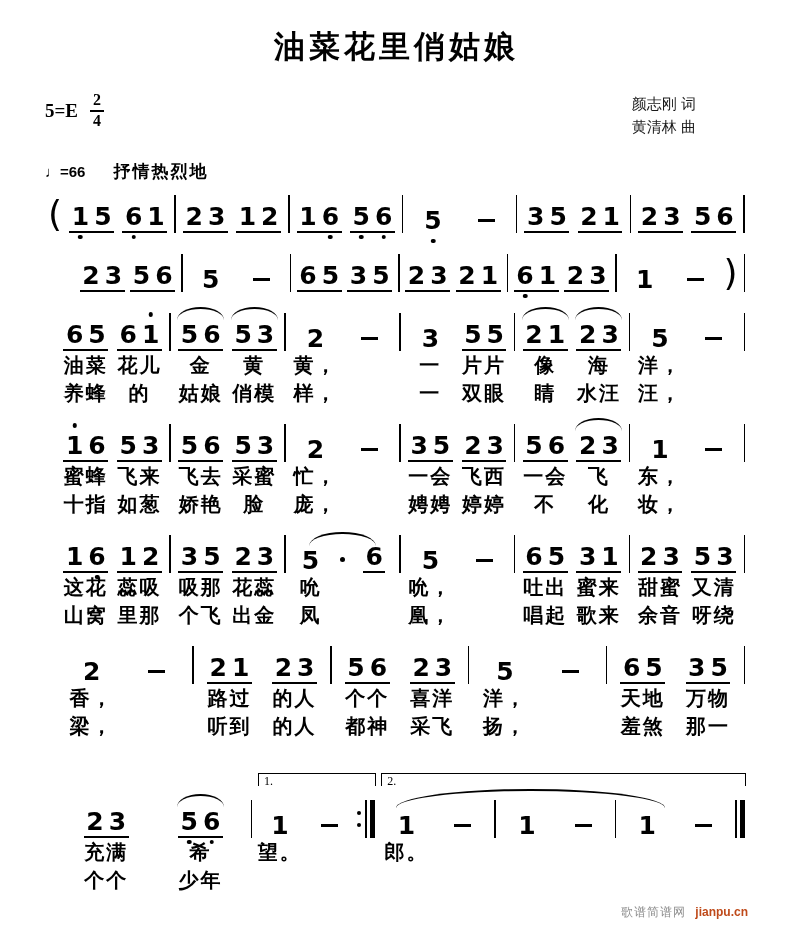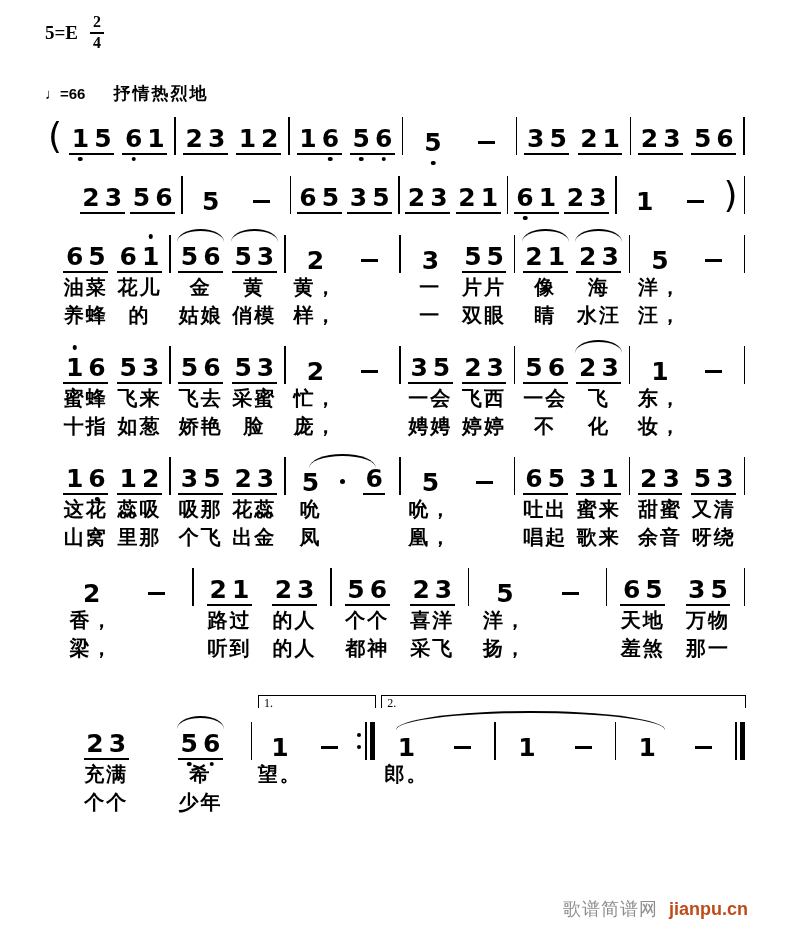--- a/index.html
+++ b/index.html
@@ -56,38 +56,43 @@
     border-top:1.5px solid #000;border-left:1.5px solid #000;border-right:1.5px solid #000;}
   .volta-num{position:absolute;top:2px;left:9px;font-size:12px;font-family:"Liberation Serif",serif;}
   .tie-arc{position:absolute;top:17px;left:5%;right:19%;height:17px;
     border-top:2px solid #000;border-radius:50% 50% 0 0/100% 100% 0 0;}
   .span-arc{position:absolute;top:3px;left:19%;right:19%;height:12px;
     border-top:2.5px solid #000;border-radius:50% 50% 0 0/100% 100% 0 0;}
 
   .lyric-row{height:28px;display:flex;align-items:center;justify-content:center;
     font-family:"Liberation Serif",serif;font-weight:600;font-size:20px;white-space:nowrap;letter-spacing:2px;}
 
-  .footer{position:absolute;right:52px;bottom:8px;font-size:18px;}
+  .footer{position:absolute;right:52px;bottom:8px;font-size:12px;}
   .site-name{color:#8e8e8e;letter-spacing:1px;}
   .site-link{color:#bf4a1a;font-weight:700;margin-left:6px;text-decoration:none;}
 </style>
 </head>
 <body>
 
 <div class="page">
+  <div class="title">油菜花里俏姑娘</div>
 
   <div class="meta">
     <div class="keysig">
       <span>5=E</span>
       <span class="frac">
         <span>2</span>
         <span class="bar"></span>
         <span>4</span>
       </span>
     </div>
+    <div class="credits">
+      <div>颜志刚  词</div>
+      <div>黄清林  曲</div>
+    </div>
   </div>
 
   <div class="tempo-row">
     <span class="tempo">♩=66</span>
     <span class="expression">抒情热烈地</span>
   </div>
 
   <div class="score">
       <div class="system no-lyr">
         <div class="seg fixed">

